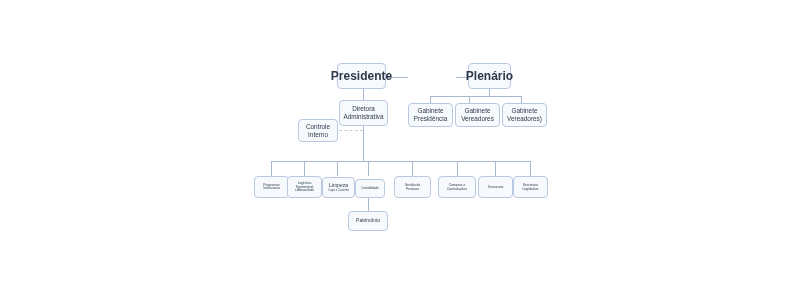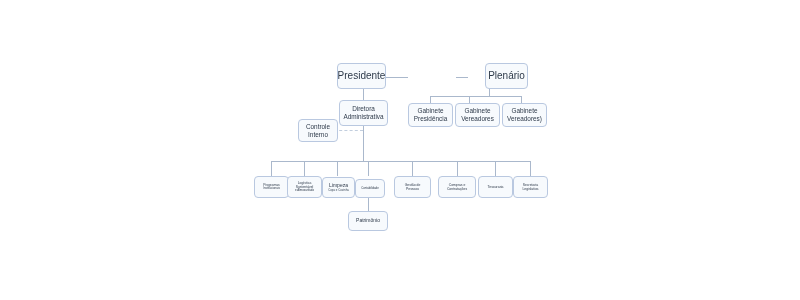--- a/index.html
+++ b/index.html
@@ -35,21 +35,21 @@
     line-height: 1.18;
     padding: 1px 2px;
     z-index: 3;
   }
   .node .l1 { display: block; }
   .node .l2 { display: block; }
   .node .l3 { display: block; }
   .node .sub { display: block; }
 
   
-  .t-lg  { font-size: 10px; }
+  .t-lg  { font-size: 12px; font-weight: bold; }
   .t-md  { font-size: 6.4px; }
   .t-sm  { font-size: 5.0px; }
   .t-xs  { font-size: 3.4px; }
   .t-xxs { font-size: 2.9px; }
   .sub.t-xs, .sub.t-xxs { color: #3b4858; }
 
   
   .ln {
     position: absolute;
     background: #aab8cc;
@@ -95,21 +95,21 @@
   <div class="ln v" style="left:495px; top:161px; height:15px;"></div>
   <div class="ln v" style="left:530px; top:161px; height:15px;"></div>
 
   <div class="ln v" style="left:368px; top:198px; height:13px;"></div>
 
   <div class="node t-lg" style="left:337px; top:63px; width:49px; height:26px;">
     <span class="l1">Presidente</span>
   </div>
 
 
-  <div class="node t-lg" style="left:468px; top:63px; width:43px; height:26px;margin-left:17px;">
+  <div class="node t-lg" style="left:468px; top:63px; width:43px; height:26px;">
     <span class="l1">Plenário</span>
   </div>
 
   <div class="node t-md" style="left:339px; top:100px; width:49px; height:26px;">
     <span class="l1">Diretora</span>
     <span class="l2">Administrativa</span>
   </div>
 
   <div class="node t-md" style="left:408px; top:103px; width:45px; height:24px;">
     <span class="l1">Gabinete</span>

